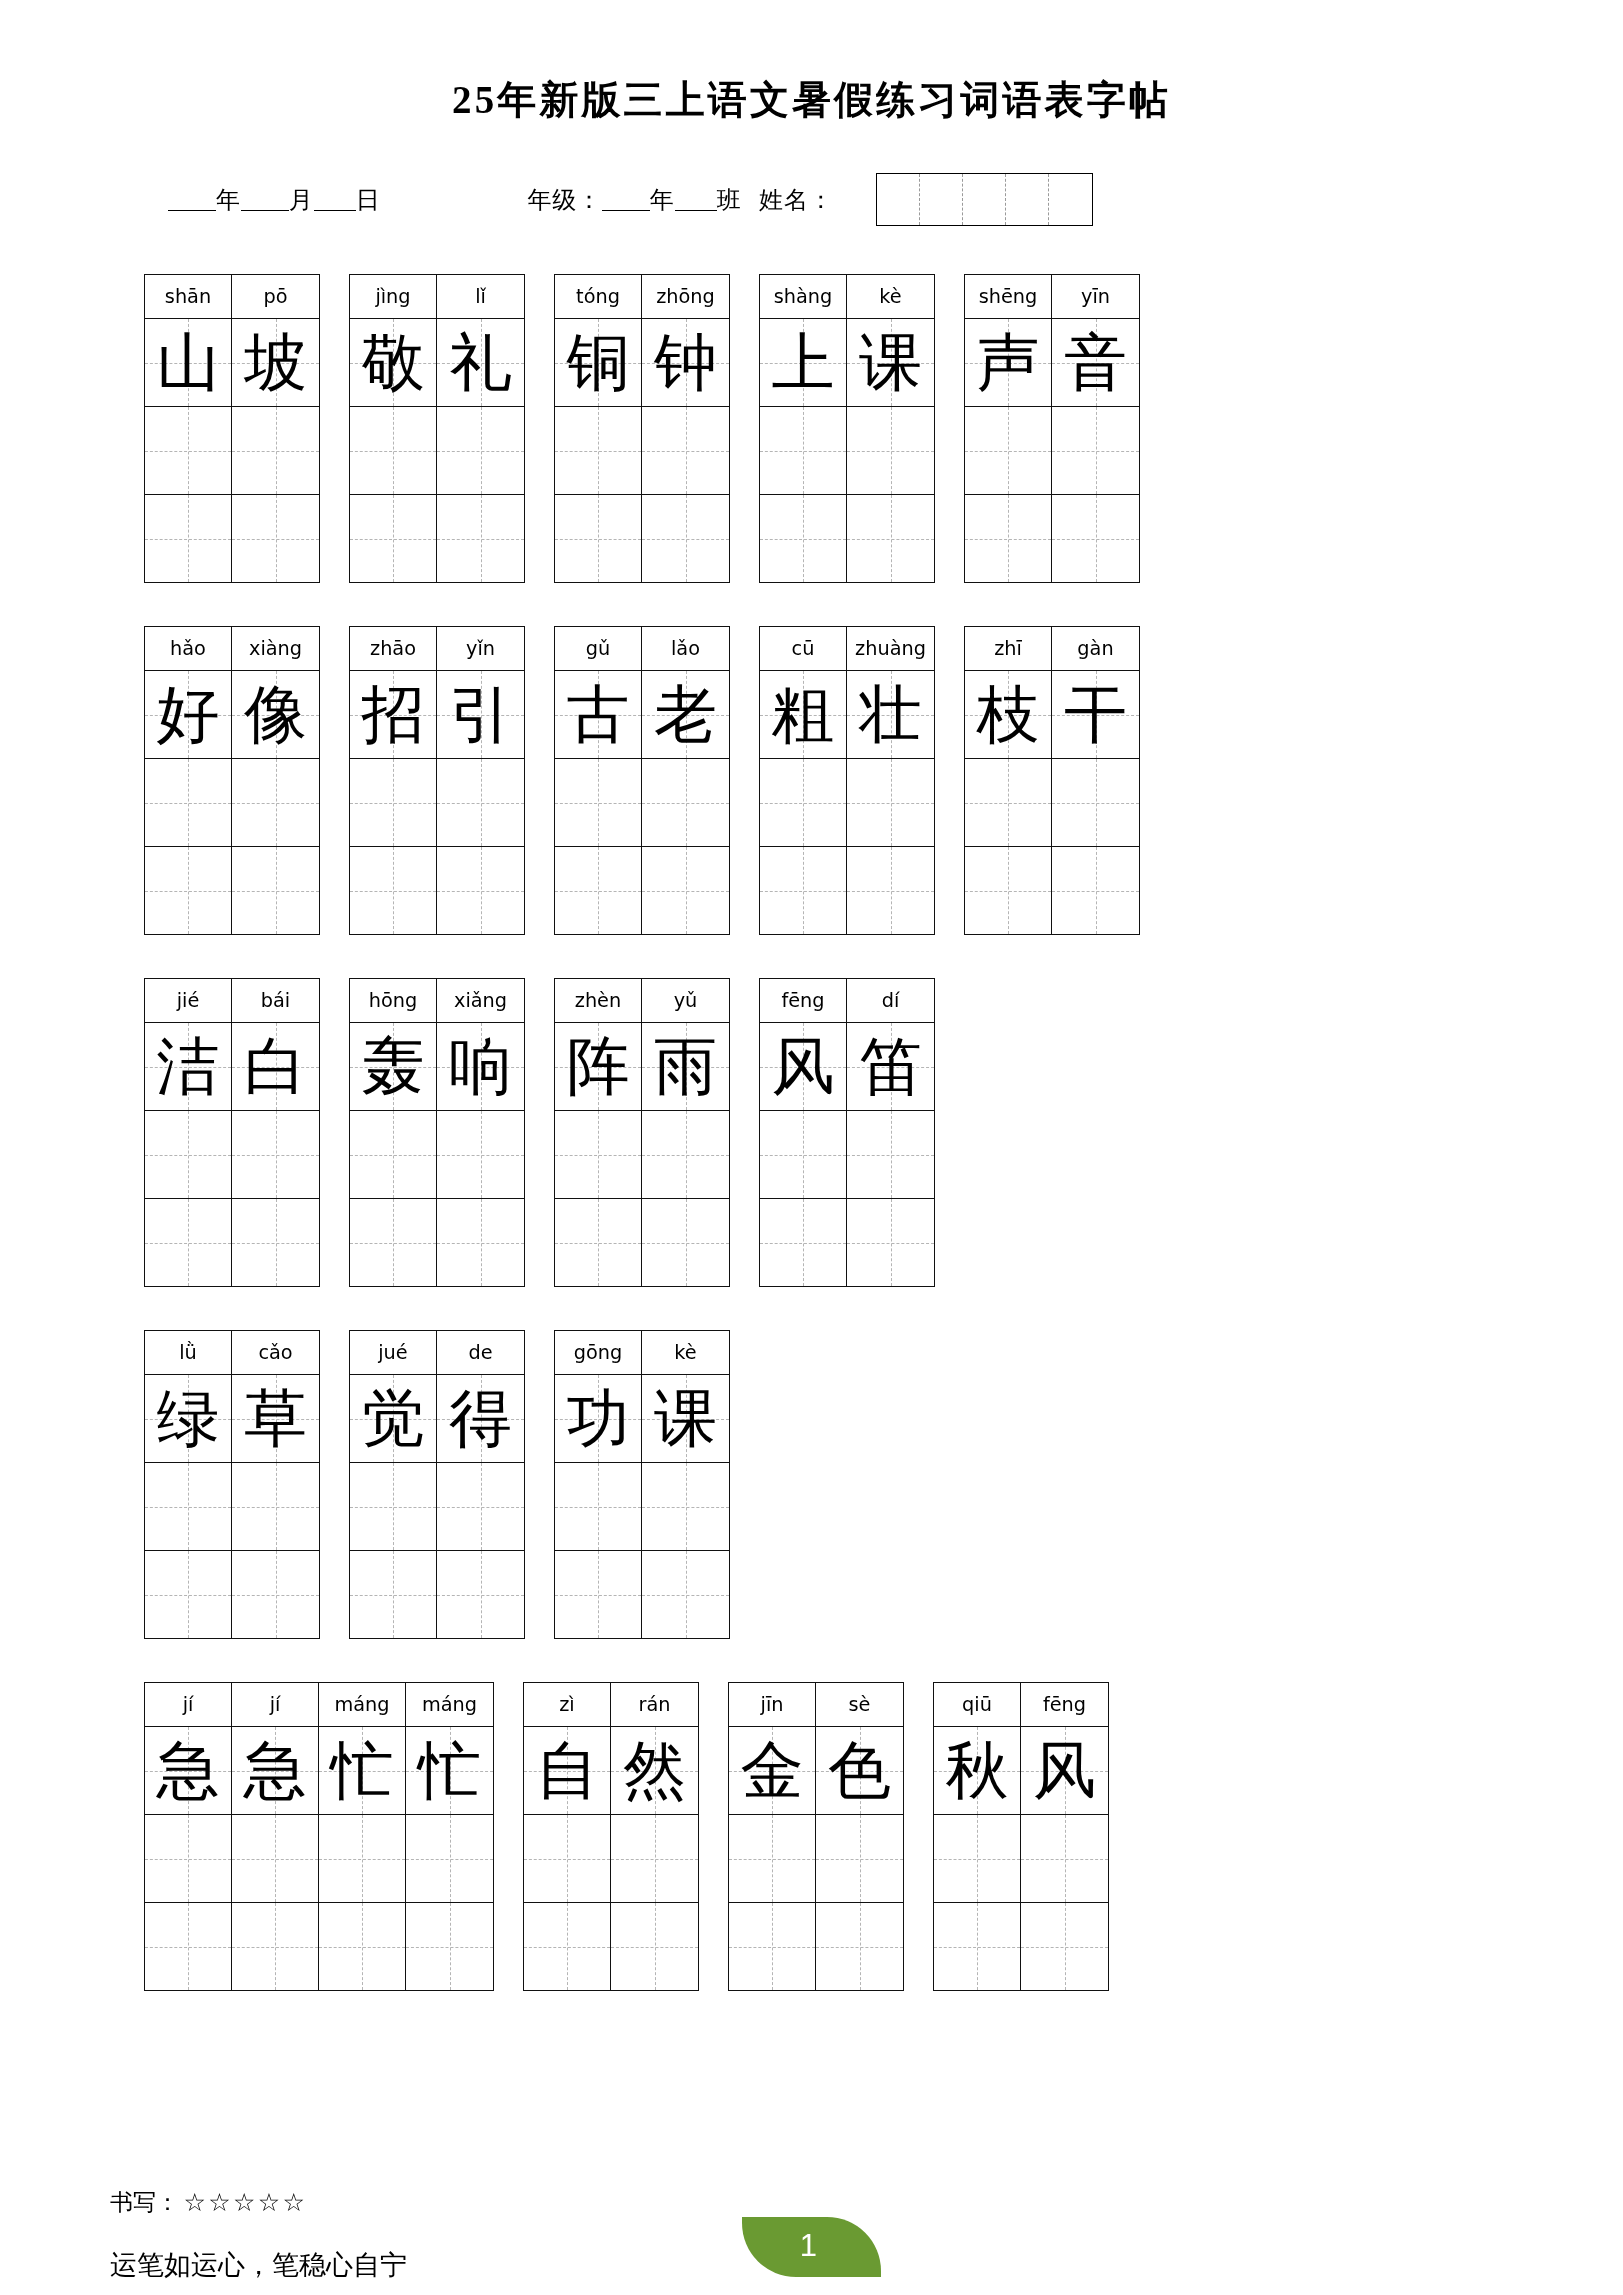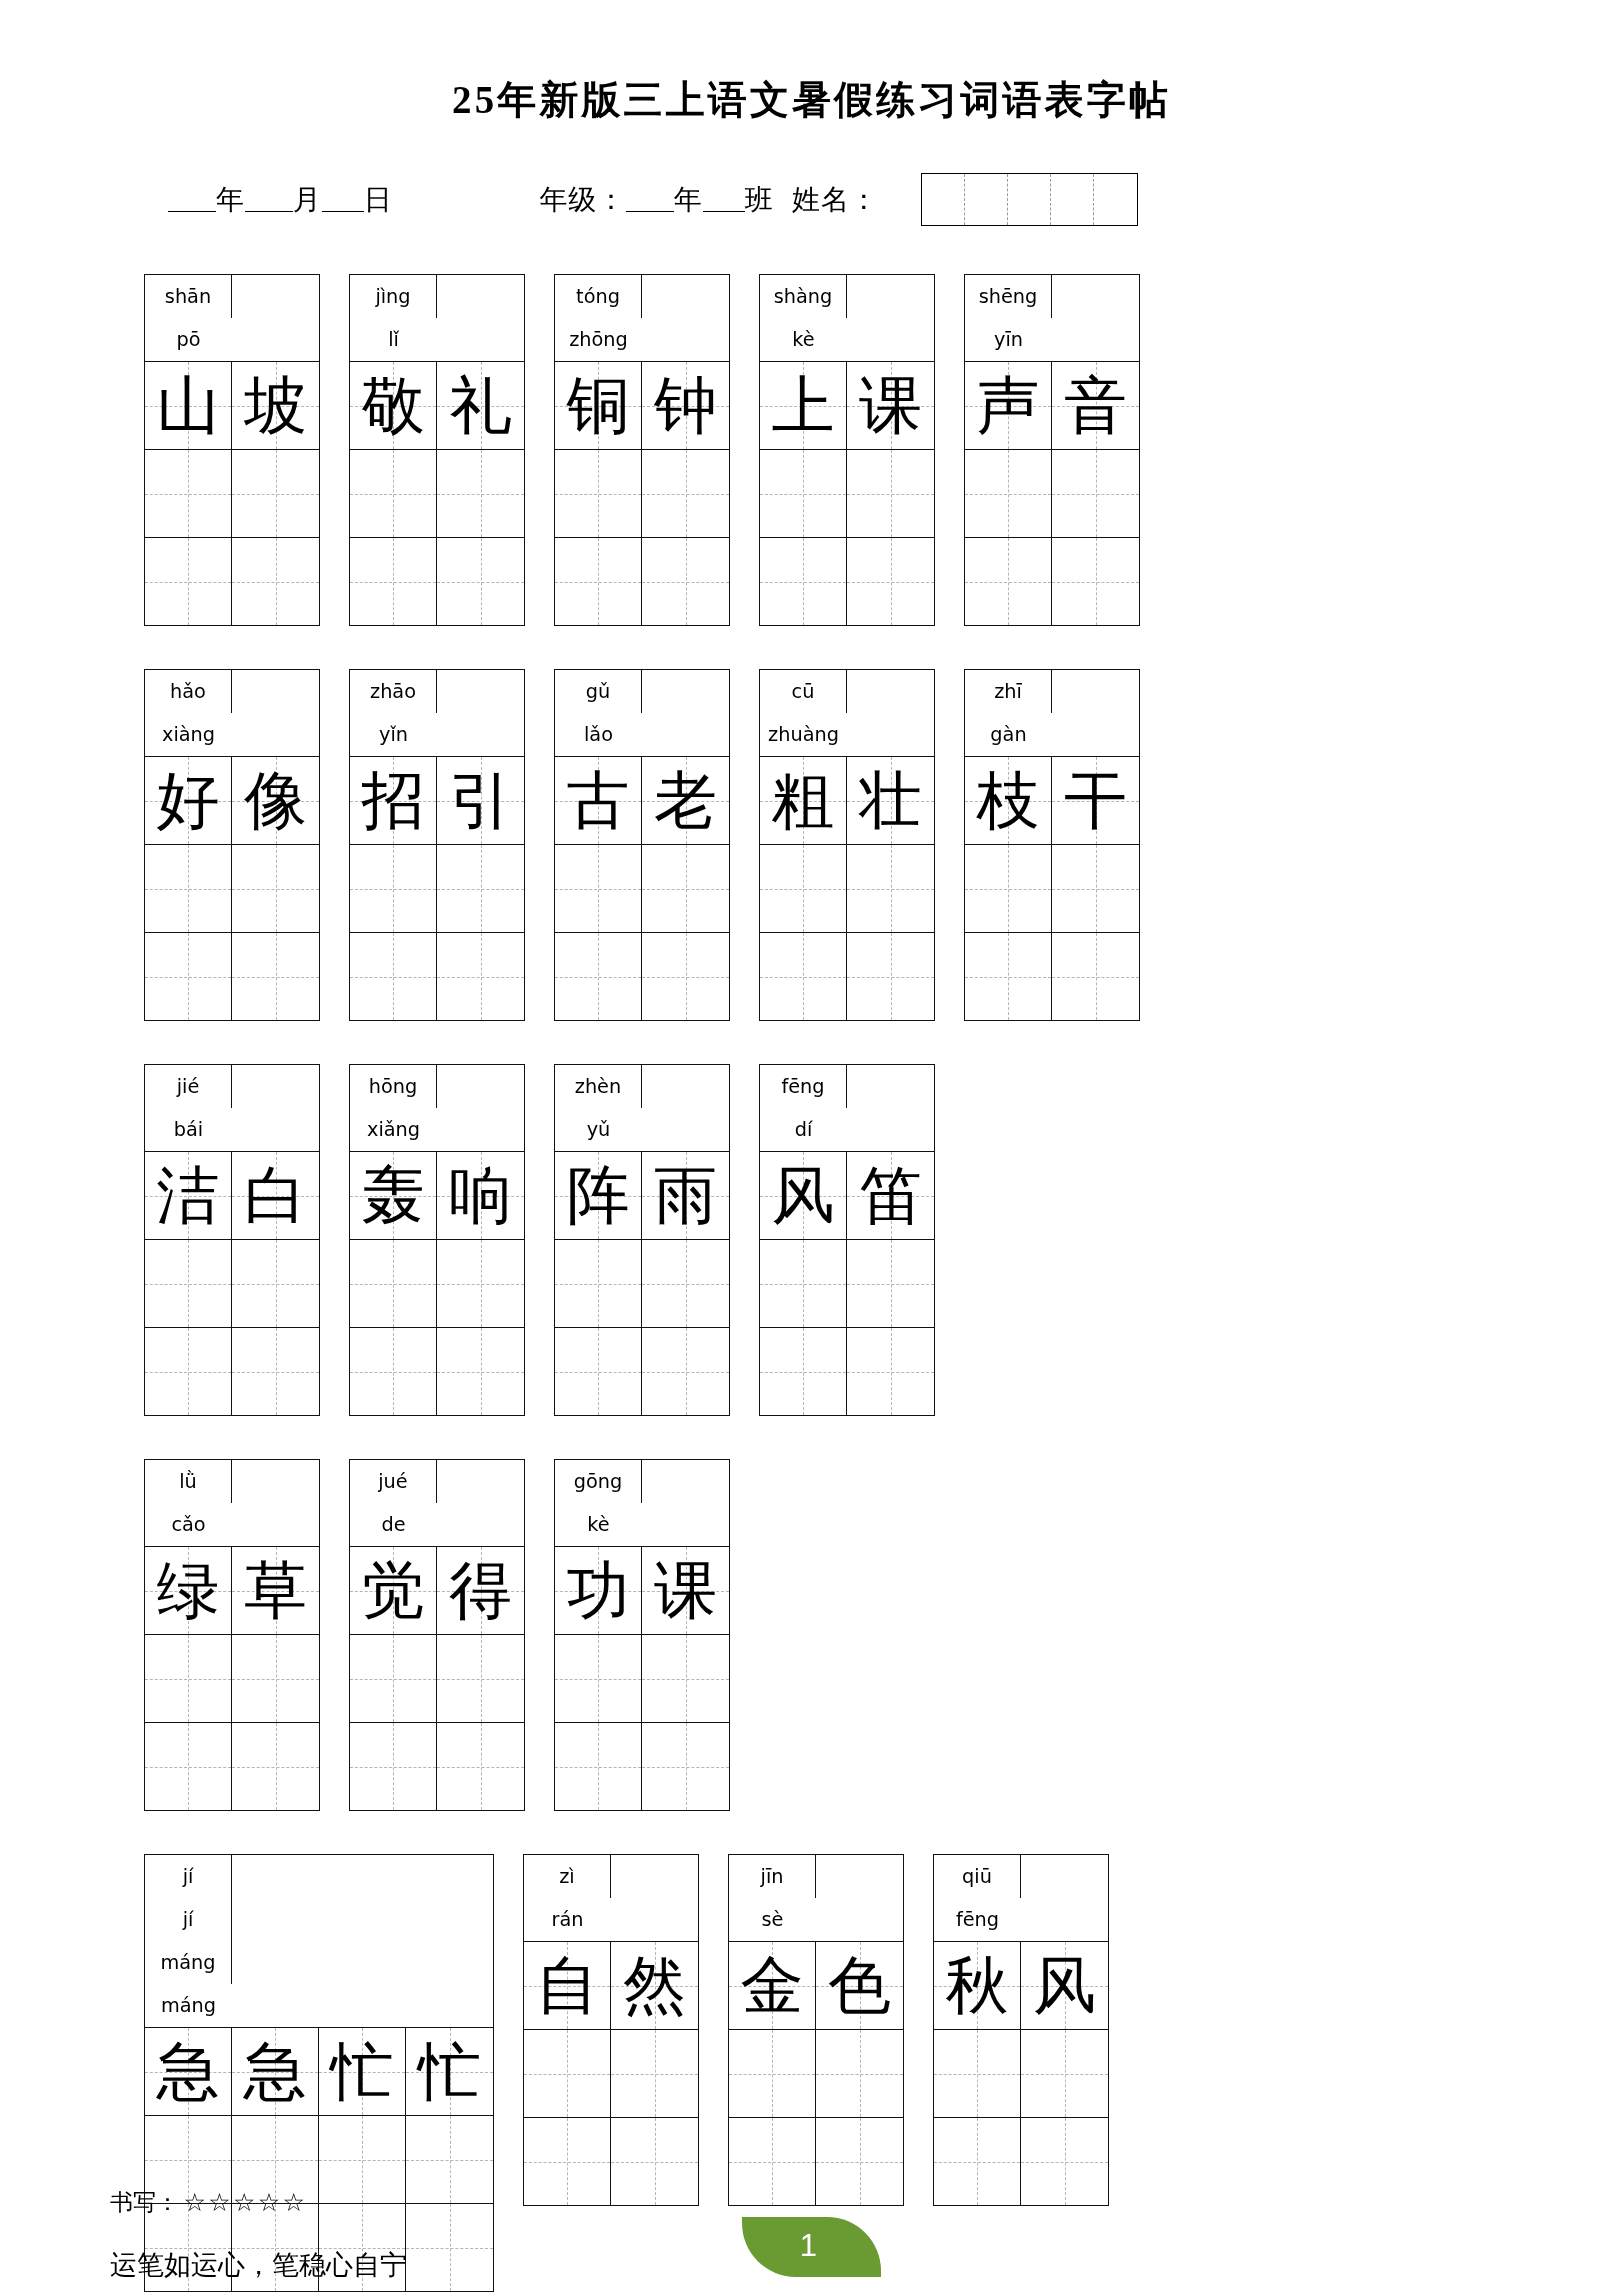--- a/index.html
+++ b/index.html
@@ -33,21 +33,21 @@
     margin-top: 73px;
     white-space: nowrap;
   }
 
   
   .info-row {
     display: flex;
     align-items: center;
     margin-top: 46px;
     padding-left: 168px;
-    font-size: 28px;
+    font-size: 24px;
     font-family: "Liberation Serif", serif;
   }
   .date-block {
     white-space: nowrap;
     letter-spacing: 0.8px;
   }
   .blank {
     display: inline-block;
     border-bottom: 1.5px solid #000;
     width: 48px;
@@ -82,21 +82,20 @@
     display: flex;
     margin-bottom: 43px;
   }
   .word-group {
     margin-right: 29px;
   }
   .pinyin-line {
     display: flex;
     border: 1.5px solid #111;
     border-bottom: none;
-    flex-direction: column;
   }
   .pinyin-cell {
     width: 87px;
     height: 43px;
     box-sizing: border-box;
     border-right: 1.5px solid #111;
     display: flex;
     align-items: center;
     justify-content: center;
     font-family: "DejaVu Sans", sans-serif;

